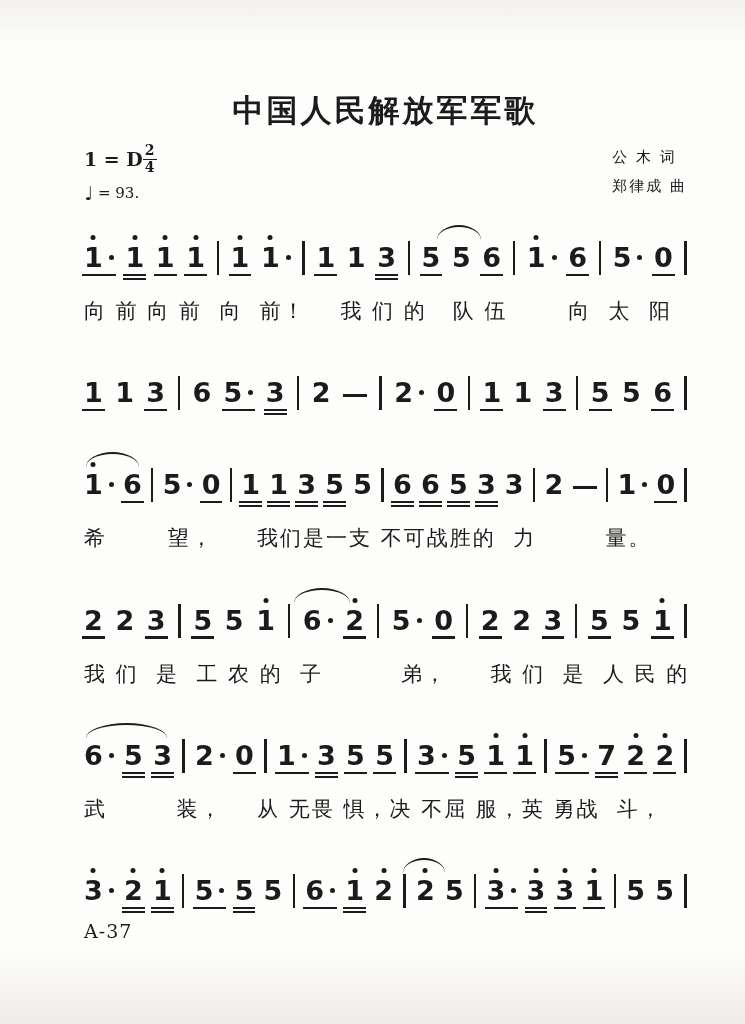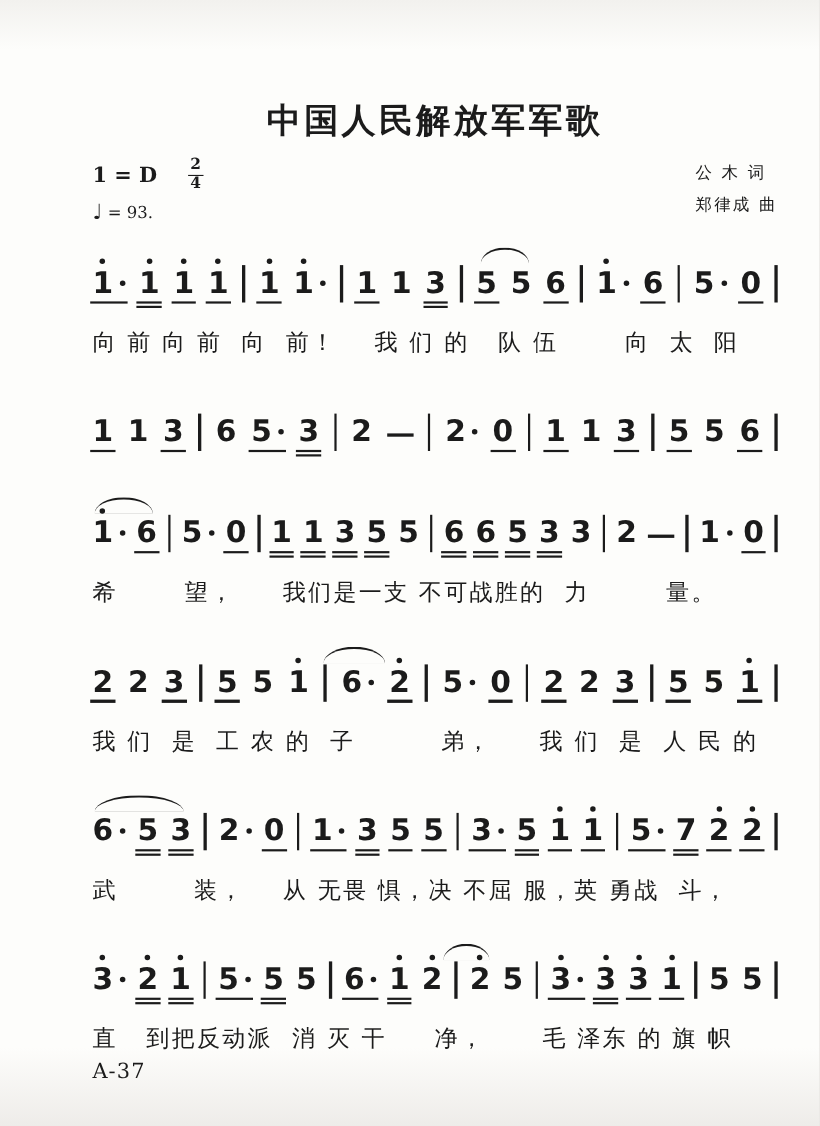--- a/index.html
+++ b/index.html
@@ -1,37 +1,37 @@
 <!DOCTYPE html>
 <html><head>
 <meta charset="utf-8">
 <style>
   html,body{margin:0;padding:0;background:#e9e7e4;}
   .page{
     position:relative;
     width:745px;height:1024px;
     box-sizing:border-box;
     margin:0 auto;
-    padding:92px 38px 0 84px;
+    padding:92px 58px 0 84px;
     background:linear-gradient(180deg,#f2f1ee 0,#fdfdfb 45px,#fdfdfb 93%,#eeece9 100%);
     overflow:hidden;
     color:#1b1b1b;
     font-family:"DejaVu Sans",sans-serif;
   }
   .title{
     text-align:center;
     font:700 31px "DejaVu Sans",sans-serif;
     letter-spacing:3px;
     line-height:1.2;
   }
   .meta{
     display:flex;justify-content:space-between;align-items:flex-start;
     margin-top:14px;height:64px;
   }
-  .keyline{display:flex;align-items:center;gap:28px;
+  .keyline{display:flex;align-items:center;gap:0;
     font:700 19px "DejaVu Serif",serif;}
   .frac{display:inline-flex;flex-direction:column;align-items:center;
     font:700 14px "DejaVu Serif",serif;line-height:1.1;}
   .frac-top{border-bottom:1.6px solid #1b1b1b;padding:0 2px;}
   .tempoline{margin-top:7px;font:400 15px "DejaVu Serif",serif;display:flex;align-items:center;gap:5px;}
   .tempo-glyph{font:400 19px "DejaVu Sans",sans-serif;}
   .credits{font:400 15px "DejaVu Serif",serif;line-height:1.95;letter-spacing:2px;}
   .systems{margin-top:18px;}
   .system{margin-bottom:36px;}
   .system:last-child{margin-bottom:6px;}
@@ -555,18 +555,17 @@
           <span class="bar"></span>
           <span class="note"><span class="body">
               <span class="digit">5</span>
             </span></span>
           <span class="note"><span class="body">
               <span class="digit">5</span>
             </span></span>
           <span class="bar"></span>
           <span class="slur" style="left: 319px; width: 42px;"></span>
         </div>
-        <div class="lyrics">直   到把反动派  消 灭 干     净，      毛 泽东 的 旗 帜</div>
       </div>
     </div>
 
   <div class="footer">A-37</div>
 </div>
 
 </body></html>

